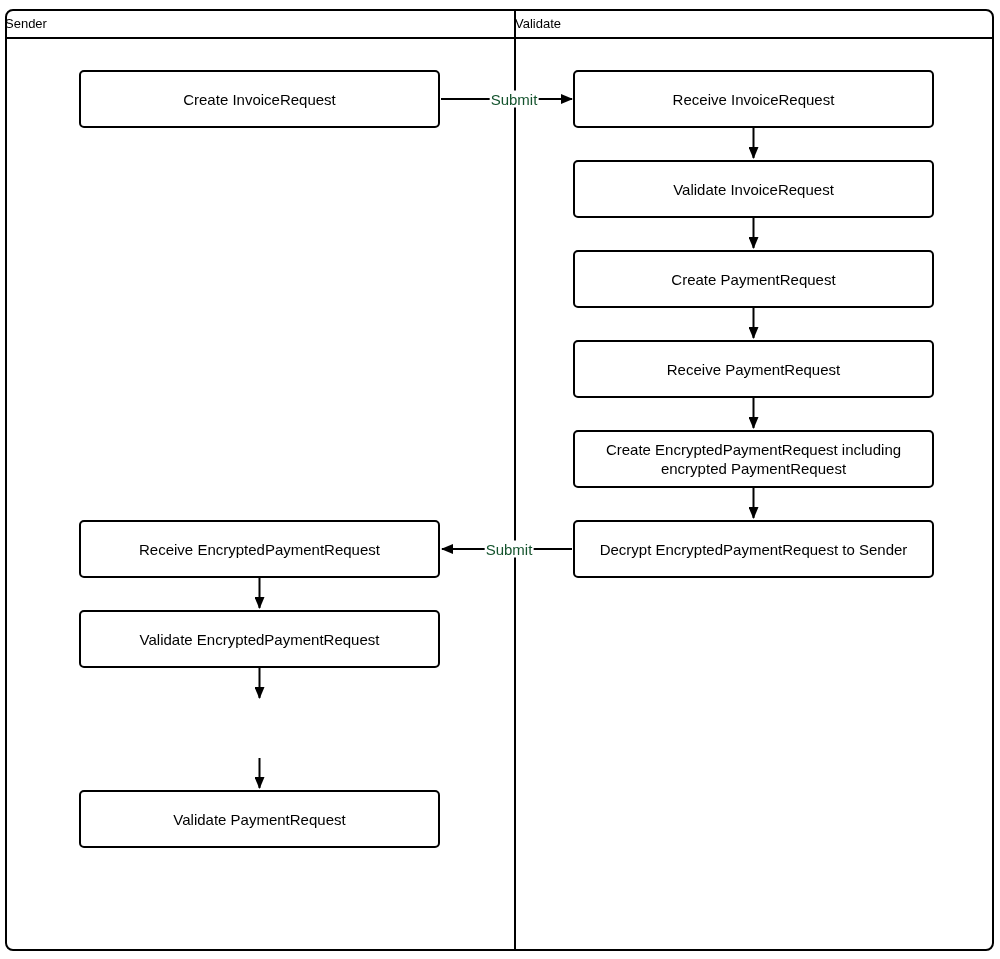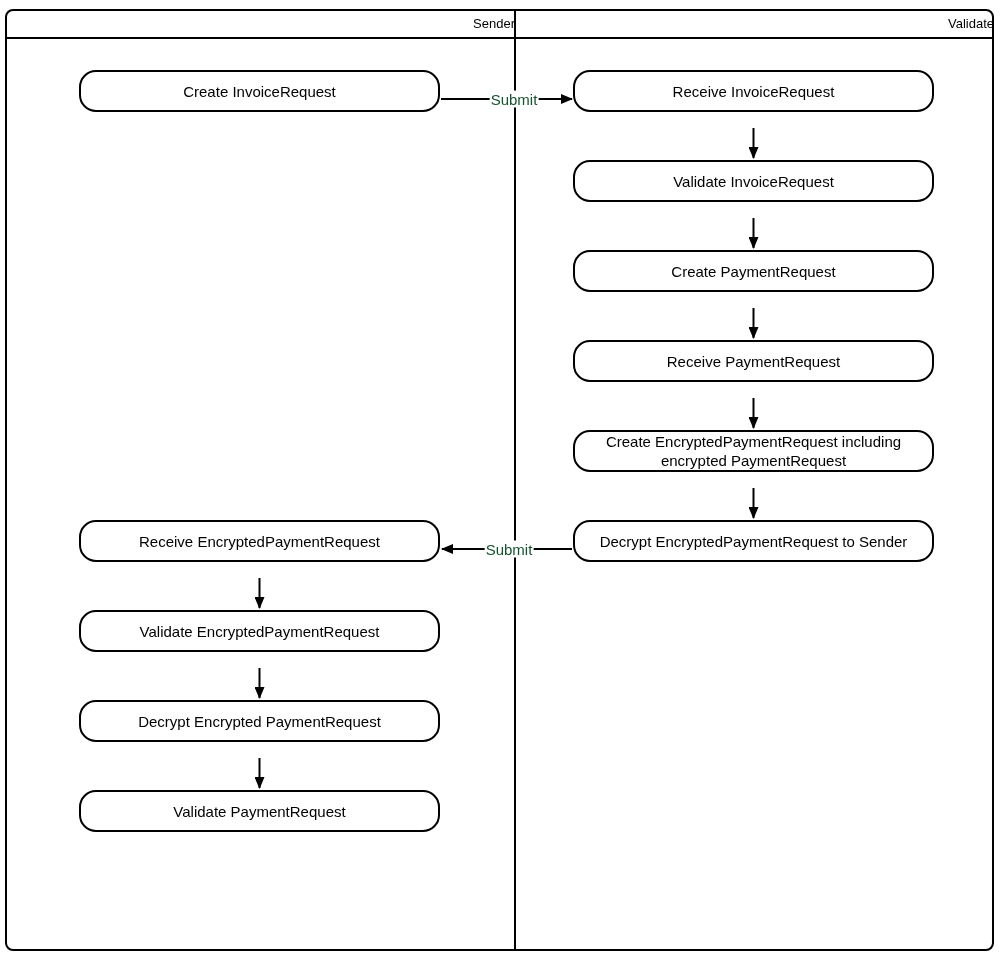--- a/index.html
+++ b/index.html
@@ -37,35 +37,35 @@
     left: 514px; top: 9px;
     width: 0; height: 942px;
     border-left: 2px solid #000000;
   }
   .lane-title {
     position: absolute;
     top: 13px;
     height: 20px;
     display: flex;
     align-items: center;
-    justify-content: flex-end;
+    justify-content: flex-start;
     font-size: 13px;
     color: #000000;
     z-index: 3;
   }
   .lane-title.sender   { left: 5px;   width: 510px; }
   .lane-title.receiver { left: 515px; width: 479px; }
 
   
   .node {
     position: absolute;
     width: 361px;
-    height: 42px;
+    height: 58px;
     border: 2px solid #000000;
-    border-radius: 17px;
+    border-radius: 5px;
     background: #ffffff;
     display: flex;
     align-items: center;
     justify-content: center;
     text-align: center;
     font-size: 15px;
     line-height: 19px;
     color: #000000;
     padding: 2px 14px;
     z-index: 2;
@@ -126,21 +126,20 @@
     <line x1="259.5" y1="668" x2="259.5" y2="698" stroke="#000000" stroke-width="2" marker-end="url(#ah)"></line>
     <line x1="259.5" y1="758" x2="259.5" y2="788" stroke="#000000" stroke-width="2" marker-end="url(#ah)"></line>
 
     <line x1="441" y1="99" x2="572" y2="99" stroke="#000000" stroke-width="2" marker-end="url(#ah)"></line>
     <line x1="572" y1="549" x2="442" y2="549" stroke="#000000" stroke-width="2" marker-end="url(#ah)"></line>
   </svg>
 
   <div class="node sender-col" style="top:70px">Create InvoiceRequest</div>
   <div class="node sender-col" style="top:520px">Receive EncryptedPaymentRequest</div>
   <div class="node sender-col" style="top:610px">Validate EncryptedPaymentRequest</div>
-  <div class="node sender-col" style="top:700px">Decrypt Encrypted PaymentRequest</div>
   <div class="node sender-col" style="top:790px">Validate PaymentRequest</div>
 
   <div class="node receiver-col" style="top:70px">Receive InvoiceRequest</div>
   <div class="node receiver-col" style="top:160px">Validate InvoiceRequest</div>
   <div class="node receiver-col" style="top:250px">Create PaymentRequest</div>
   <div class="node receiver-col" style="top:340px">Receive PaymentRequest</div>
   <div class="node receiver-col" style="top:430px">Create EncryptedPaymentRequest including encrypted PaymentRequest</div>
   <div class="node receiver-col" style="top:520px">Decrypt EncryptedPaymentRequest to Sender</div>
 
   <div class="edge-label" style="left:514px; top:99px">Submit</div>

